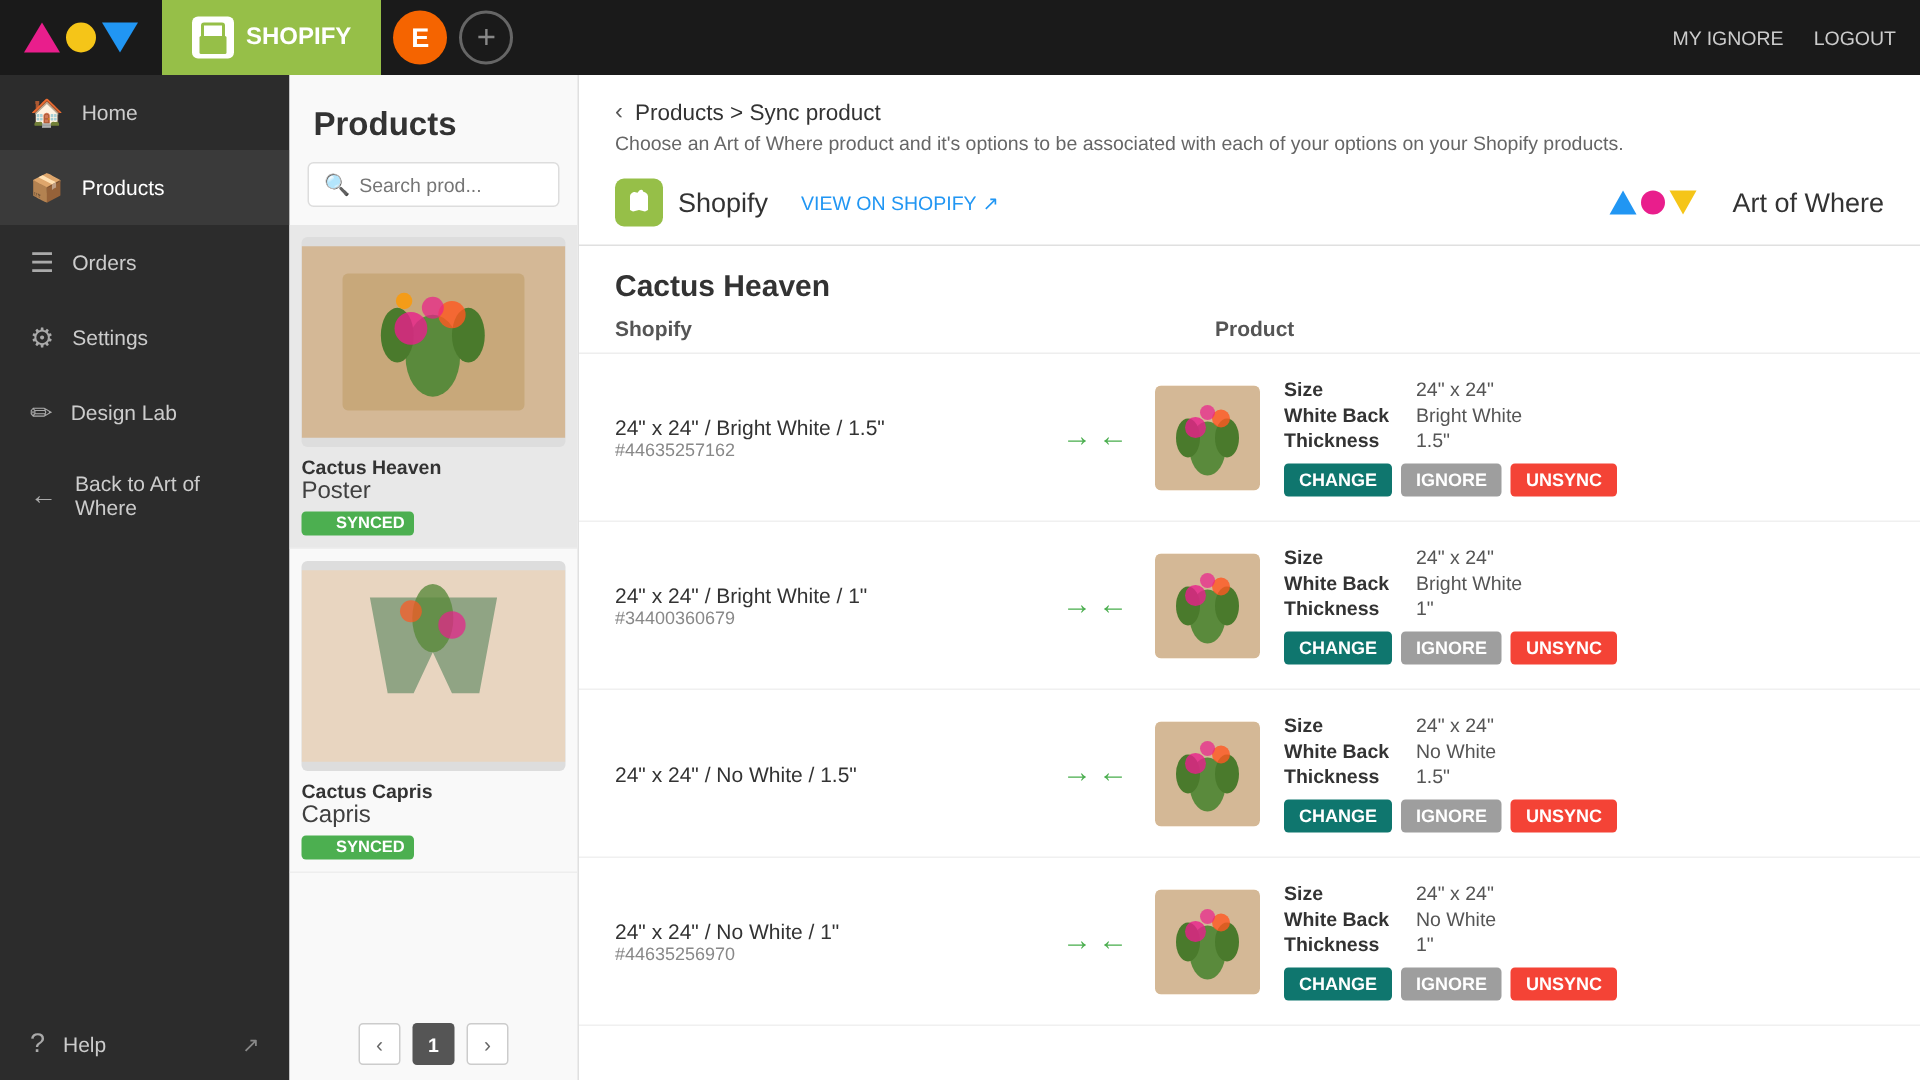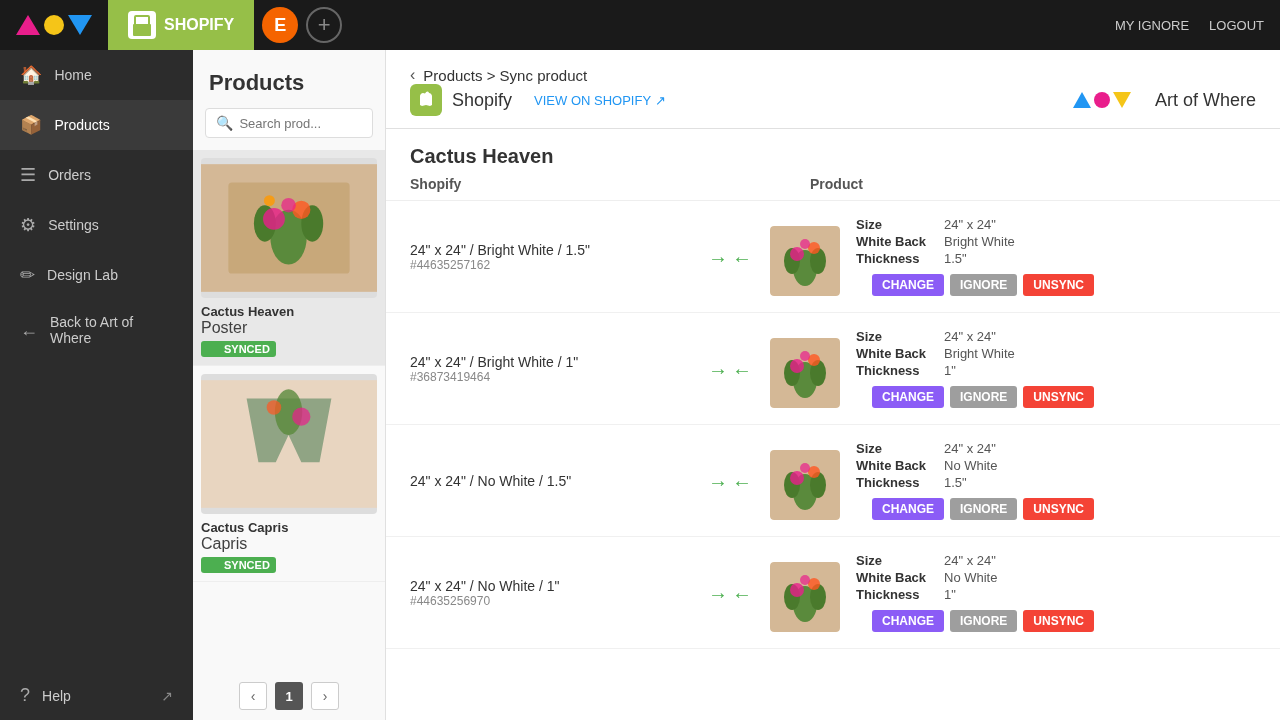--- a/index.html
+++ b/index.html
@@ -252,40 +252,40 @@
     .variant-name { font-size: 14px; font-weight: 500; color: #333; }
     .variant-id { font-size: 12px; color: #888; }
     .sync-arrows {
       width: 80px; display: flex; align-items: center; justify-content: center;
       position: relative;
     }
     .arrow-right { color: #4caf50; font-size: 20px; }
     .arrow-left { color: #4caf50; font-size: 20px; margin-left: 4px; }
 
     .product-match {
-      display: flex; align-items: flex-end; flex: 1;
+      display: flex; align-items: center; flex: 1;
     }
     .product-thumb {
       width: 70px; height: 70px;
       background: #f5e6d0;
       border-radius: 4px;
       overflow: hidden;
       flex-shrink: 0;
       margin-right: 16px;
       display: flex; align-items: center; justify-content: center;
     }
     .product-details { flex: 1; }
     .detail-row { display: flex; gap: 8px; margin-bottom: 2px; }
     .detail-label { font-size: 13px; font-weight: 600; color: #333; width: 80px; }
     .detail-value { font-size: 13px; color: #555; }
     .action-buttons { display: flex; gap: 6px; margin-top: 8px; }
     .btn-change {
       padding: 4px 10px; font-size: 12px; font-weight: 600;
-      background: #8b5cf6; color: white; border: none; border-radius: 3px;
-      cursor: pointer; text-transform: uppercase; margin-left: 16px;
+      background: #0f766e; color: white; border: none; border-radius: 3px;
+      cursor: pointer; text-transform: uppercase;
     }
     .btn-ignore {
       padding: 4px 10px; font-size: 12px; font-weight: 600;
       background: #9e9e9e; color: white; border: none; border-radius: 3px;
       cursor: pointer; text-transform: uppercase;
     }
     .btn-unsync {
       padding: 4px 10px; font-size: 12px; font-weight: 600;
       background: #f44336; color: white; border: none; border-radius: 3px;
       cursor: pointer; text-transform: uppercase;
@@ -401,20 +401,21 @@
       <div class="page-arrow">›</div>
     </div>
   </div>
 
   <div class="main-content">
 
     <div class="breadcrumb-bar">
       <span class="back-btn">‹</span>
       <span class="breadcrumb-text">Products &gt; Sync product</span>
     </div>
+    <div class="sync-desc">Choose an Art of Where product and it's options to be associated with each of your options on your Shopify products.</div>
 
     <div class="sync-header">
       <div class="shopify-brand">
         <div class="shopify-brand-icon">
           <svg width="20" height="20" viewBox="0 0 20 20" fill="white">
             <path d="M13 3s-.3-1.5-1.5-1.5c-.5 0-1 .2-1.3.5L9 3.5 7 3C5.5 3 4 4.5 4 6v9l2 1 4-1 4 1 2-1V6c0-1.5-1.5-3-3-3z"></path>
           </svg>
         </div>
         <span class="shopify-brand-name">Shopify</span>
         <span class="view-on-shopify">
@@ -479,21 +480,21 @@
           <button class="btn-change">CHANGE</button>
           <button class="btn-ignore">IGNORE</button>
           <button class="btn-unsync">UNSYNC</button>
         </div>
       </div>
     </div>
   </div>
         <div class="variant-row">
     <div class="variant-info">
       <div class="variant-name">24" x 24" / Bright White / 1"</div>
-      <div class="variant-id">#36873419464</div>
+      <div class="variant-id">#34400360679</div>
     </div>
     <div class="sync-arrows">
       <span class="arrow-right">→</span>
       <span class="arrow-left">←</span>
     </div>
     <div class="product-match">
       <div class="product-thumb">
         <svg viewBox="0 0 70 70" xmlns="http://www.w3.org/2000/svg" width="70" height="70">
           <rect width="70" height="70" fill="#d4b896" rx="4"></rect>
           <ellipse cx="35" cy="42" rx="12" ry="18" fill="#5a8a3c"></ellipse>

